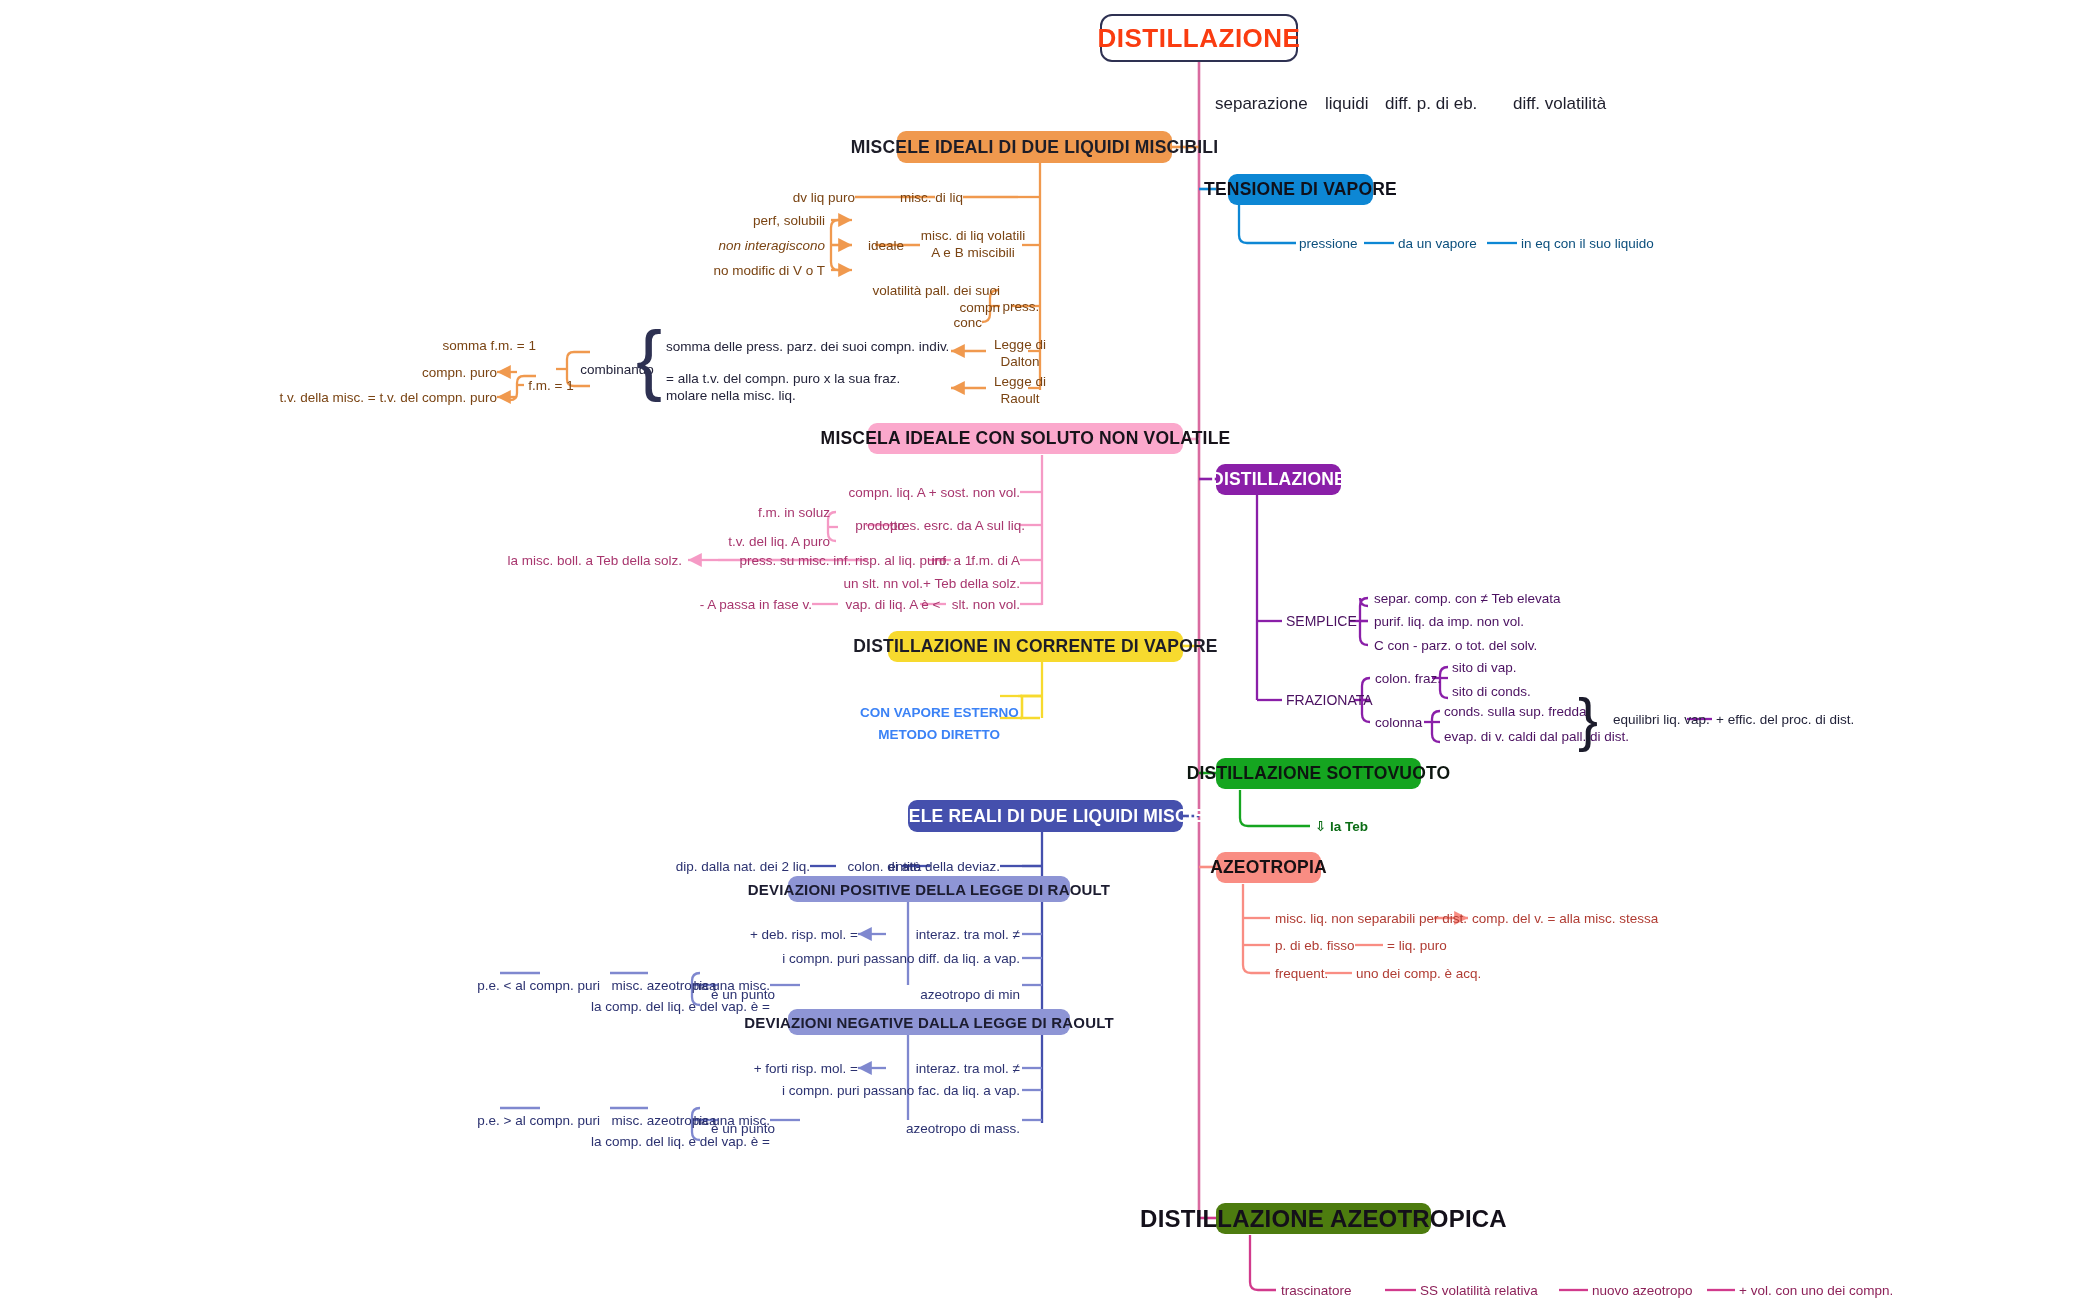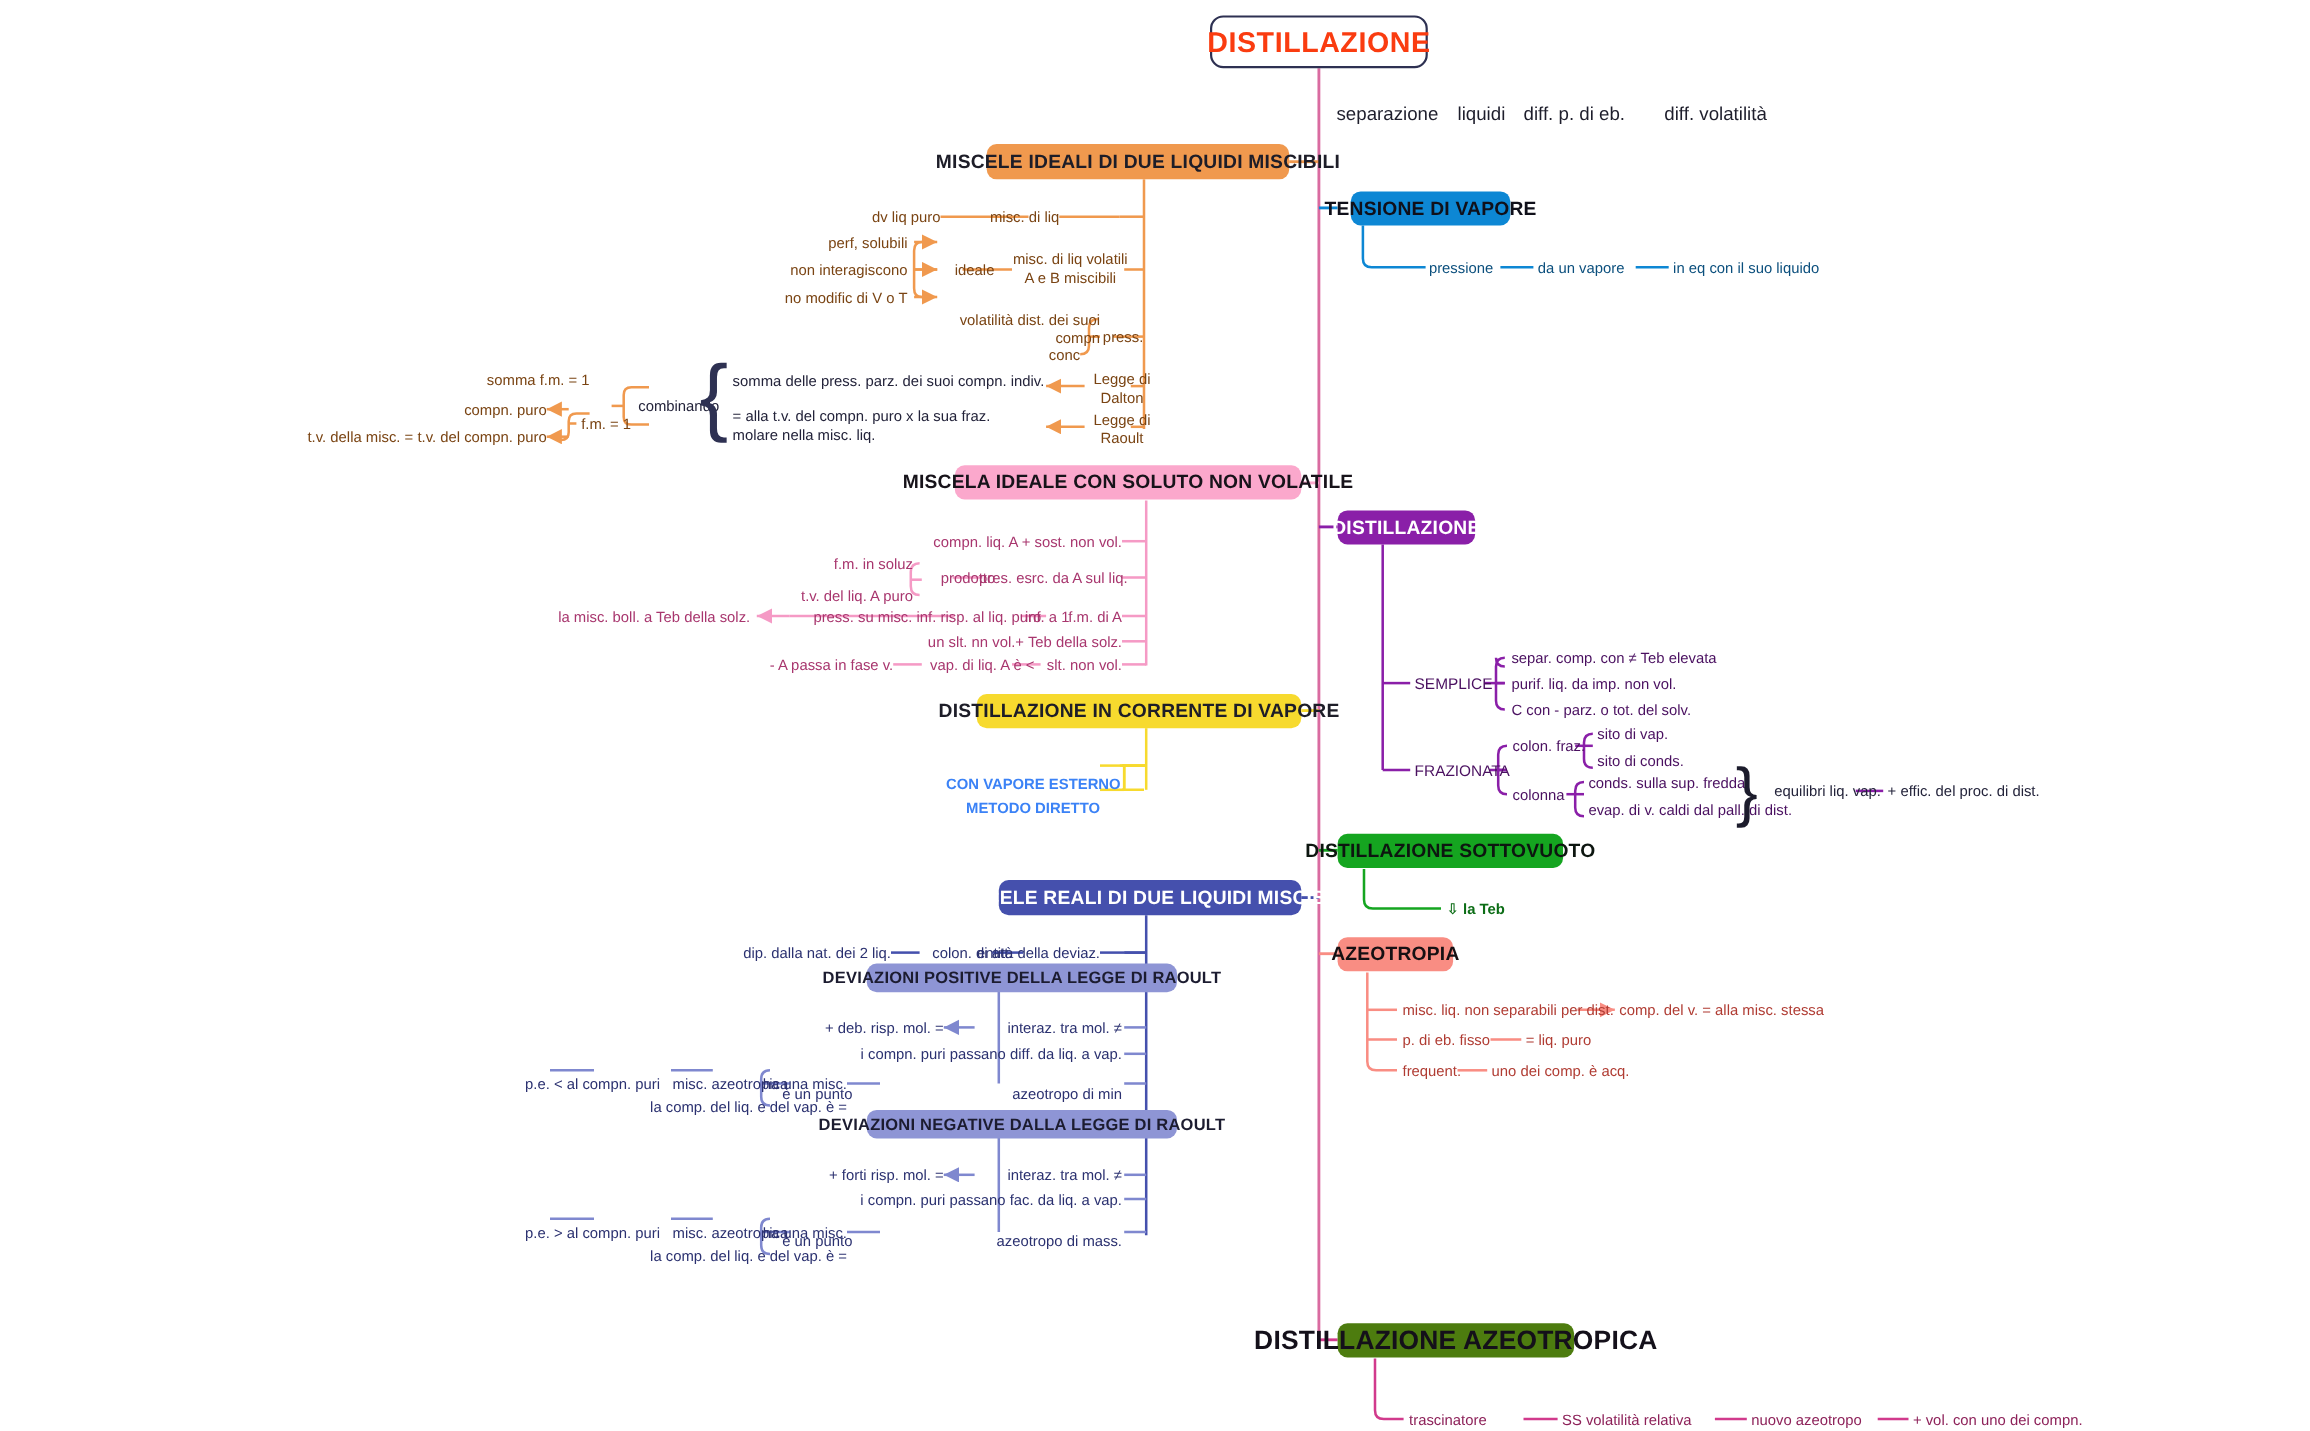--- a/index.html
+++ b/index.html
@@ -221,26 +221,26 @@
 <div class="kw" style="left:1513px;top:94px;">diff. volatilità</div>
 
 <div class="node box orange" style="left:897px;top:131px;width:275px;height:32px;">
   <span>MISCELE IDEALI DI DUE LIQUIDI MISCIBILI</span>
 </div>
 
 <div class="lbl r t-orange" style="left:735px;top:190px;width:120px;">dv liq puro</div>
 <div class="lbl r t-orange" style="left:858px;top:190px;width:105px;">misc. di liq</div>
 
 <div class="lbl r t-orange" style="left:660px;top:213px;width:165px;">perf, solubili</div>
-<div class="lbl r t-orange" style="left:660px;top:238px;width:165px;">non interagiscono</div>
+<div class="lbl r t-orange" style="left:660px;top:238px;width:165px;font-style:italic;">non interagiscono</div>
 <div class="lbl r t-orange" style="left:660px;top:263px;width:165px;">no modific di V o T</div>
 <div class="lbl c t-orange" style="left:855px;top:238px;width:62px;">ideale</div>
 <div class="lbl c t-orange wrap" style="left:918px;top:228px;width:110px;">misc. di liq volatili A e B miscibili</div>
 
-<div class="lbl r t-orange wrap" style="left:860px;top:283px;width:140px;">volatilità dist. dei suoi compn</div>
+<div class="lbl r t-orange wrap" style="left:860px;top:283px;width:140px;">volatilità pall. dei suoi compn</div>
 <div class="lbl r t-orange" style="left:930px;top:315px;width:52px;">conc</div>
 <div class="lbl c t-orange" style="left:999px;top:299px;width:44px;">press.</div>
 
 <div class="lbl c t-orange wrap" style="left:985px;top:337px;width:70px;">Legge di Dalton</div>
 <div class="lbl c t-orange wrap" style="left:985px;top:374px;width:70px;">Legge di Raoult</div>
 
 <div class="lbl r t-orange" style="left:400px;top:338px;width:136px;">somma f.m. = 1</div>
 <div class="lbl r t-orange" style="left:340px;top:365px;width:157px;">compn. puro</div>
 <div class="lbl r t-orange" style="left:250px;top:390px;width:247px;">t.v. della misc. = t.v. del compn. puro</div>
 <div class="lbl c t-orange" style="left:523px;top:378px;width:56px;">f.m. = 1</div>

